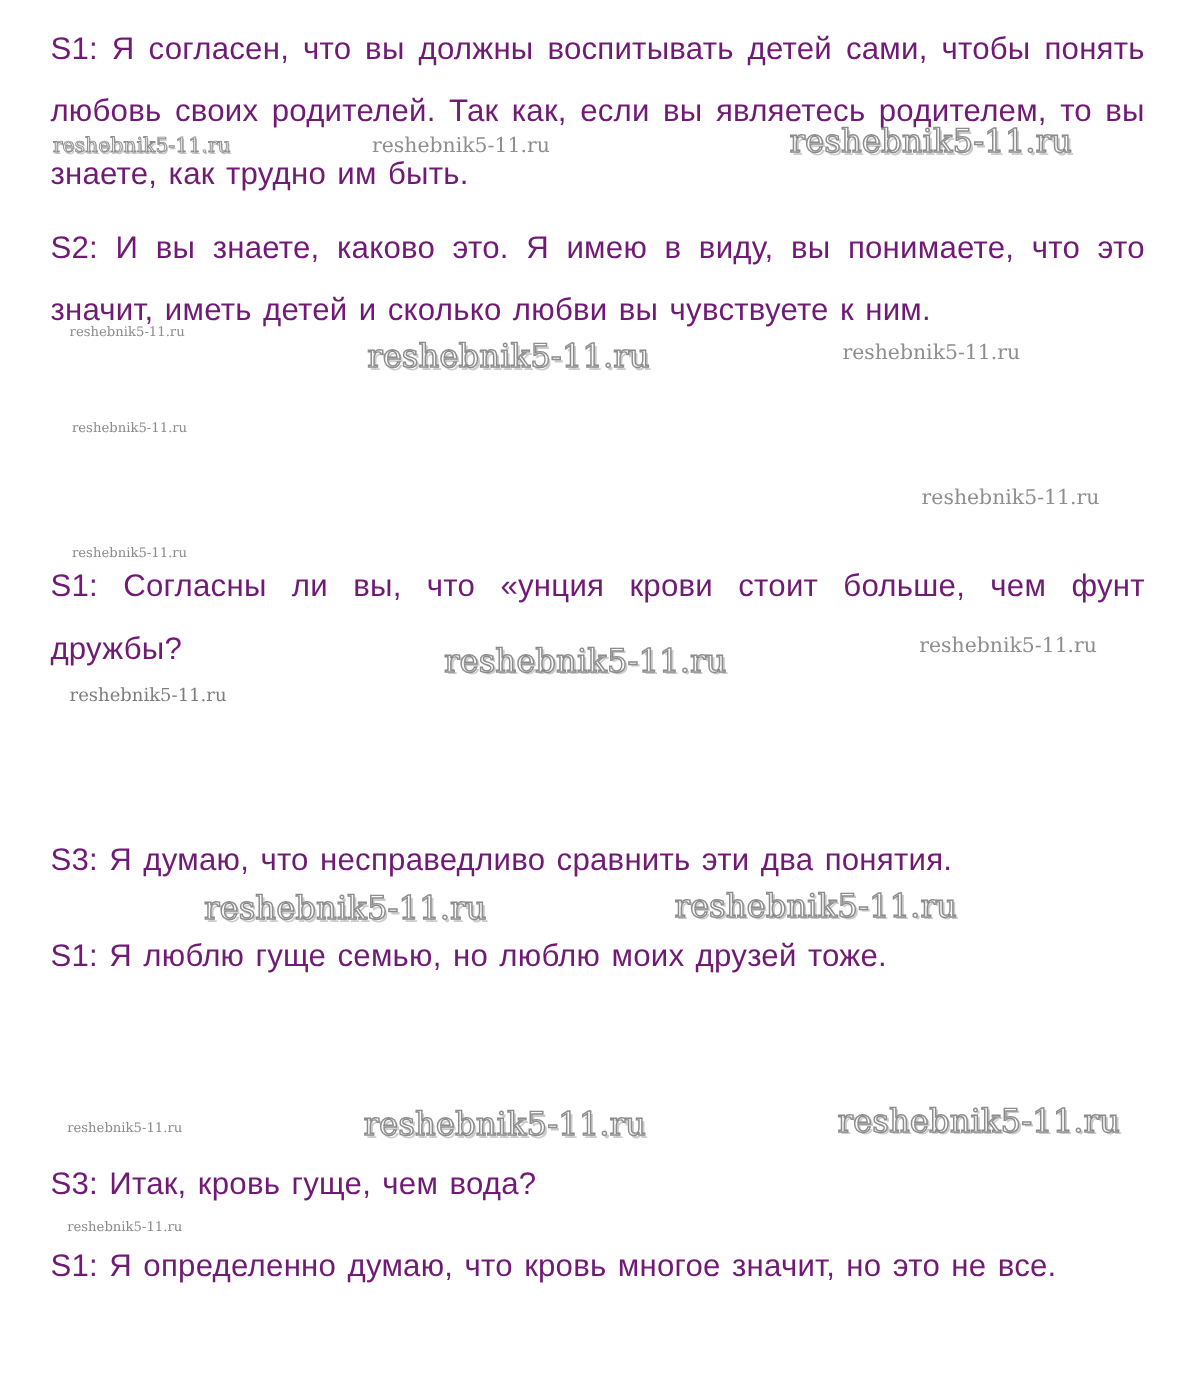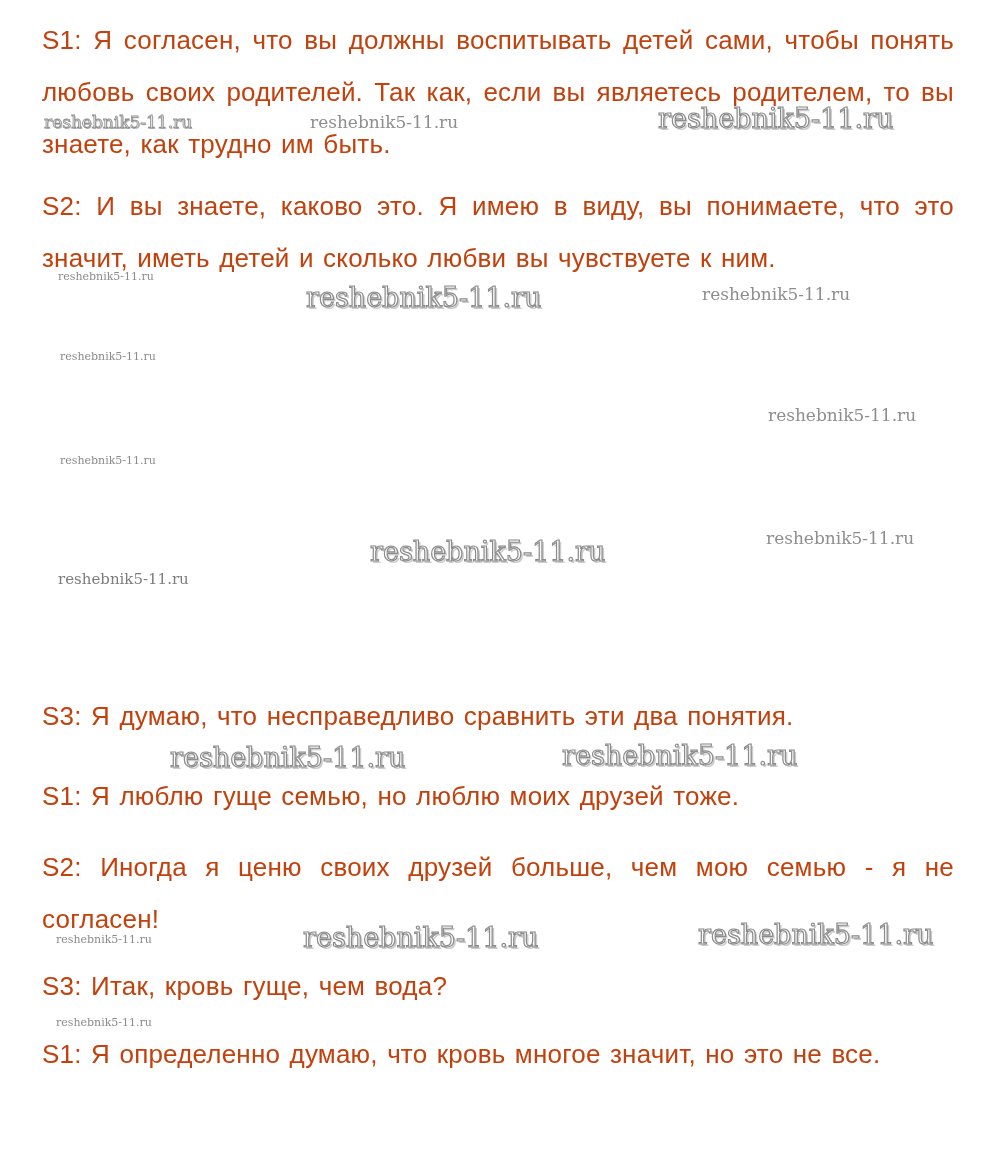--- a/index.html
+++ b/index.html
@@ -15,21 +15,21 @@
   .line {
     position: absolute;
     left: 42px;
     right: 46px;
     margin: 0;
     font-size: 26px;
     line-height: 52px;
     text-align: justify;
     word-spacing: 2px;
     letter-spacing: 0.2px;
-    color: #c2410c;
+    color: #701a75;
     z-index: 2;
   }
   .speaker { }
   
   .wm {
     position: absolute;
     font-family: "DejaVu Serif", serif;
     font-weight: normal;
     white-space: nowrap;
     z-index: 1;
@@ -54,27 +54,27 @@
 </head>
 <body>
 
 <div class="page">
 
   <p class="line" style="top:14px"><span class="speaker">S1:</span> <span>Я согласен, что вы должны воспитывать детей сами, чтобы понять любовь своих родителей. Так как, если вы являетесь родителем, то вы знаете, как трудно им быть.</span></p>
 
   <p class="line" style="top:180px"><span class="speaker">S2:</span> <span>И вы знаете, каково это. Я имею в виду, вы понимаете, что это значит, иметь детей и сколько любви вы чувствуете к ним.</span></p>
 
 
+  <p class="line" style="top:462px"><span class="speaker">S1:</span> <span>Согласны ли вы, что «унция крови стоит больше, чем фунт дружбы?</span></p>
 
 
   <p class="line" style="top:690px"><span class="speaker">S3:</span> <span>Я думаю, что несправедливо сравнить эти два понятия.</span></p>
 
   <p class="line" style="top:770px"><span class="speaker">S1:</span> <span>Я люблю гуще семью, но люблю моих друзей тоже.</span></p>
 
-  <p class="line" style="top:841px"><span class="speaker">S2:</span> <span>Иногда я ценю своих друзей больше, чем мою семью - я не согласен!</span></p>
 
   <p class="line" style="top:960px"><span class="speaker">S3:</span> <span>Итак, кровь гуще, чем вода?</span></p>
 
   <p class="line" style="top:1028px"><span class="speaker">S1:</span> <span>Я определенно думаю, что кровь многое значит, но это не все.</span></p>
 
   <span class="wm wm-md-o" style="left:44px;top:112px">reshebnik5-11.ru</span>
   <span class="wm wm-md" style="left:310px;top:112px">reshebnik5-11.ru</span>
   <span class="wm wm-lg" style="left:658px;top:103px">reshebnik5-11.ru</span>
 
   <span class="wm wm-tiny" style="left:58px;top:270px">reshebnik5-11.ru</span>

